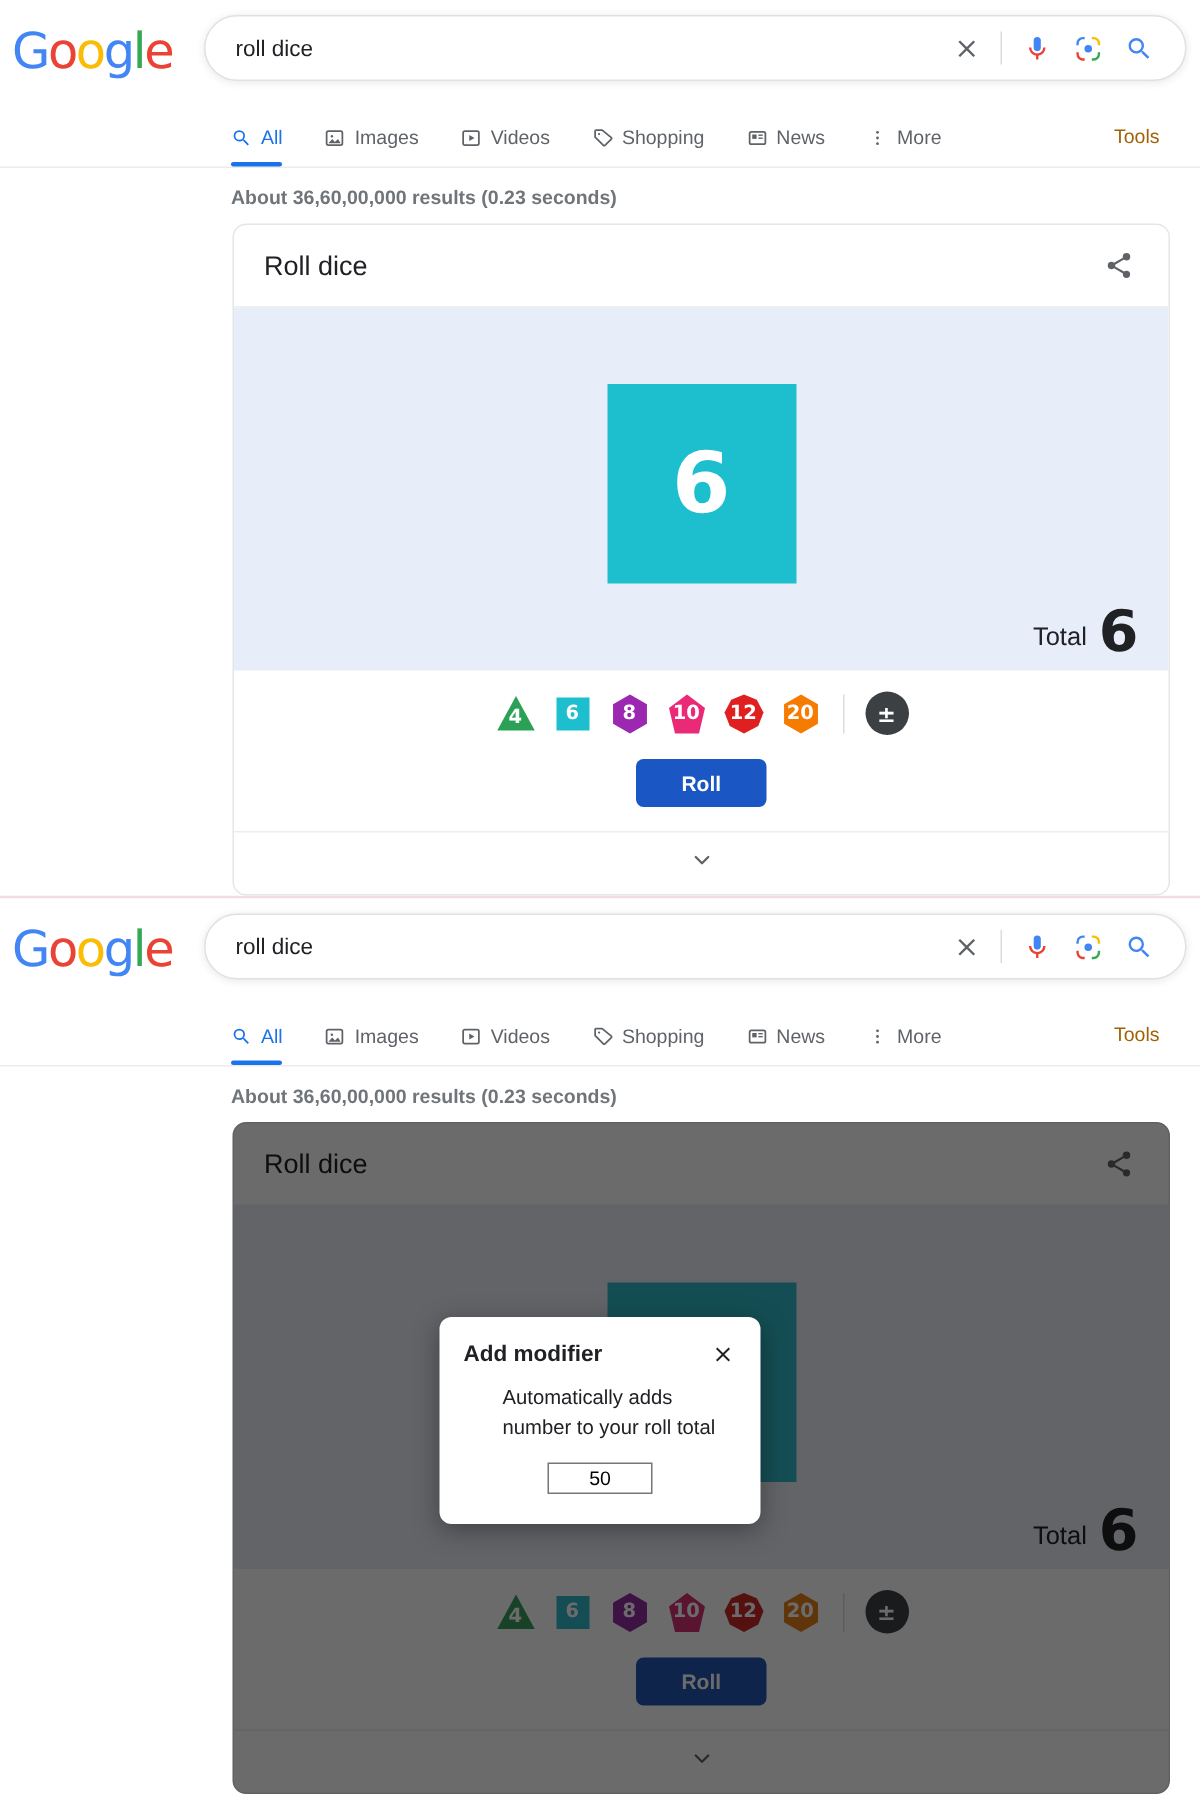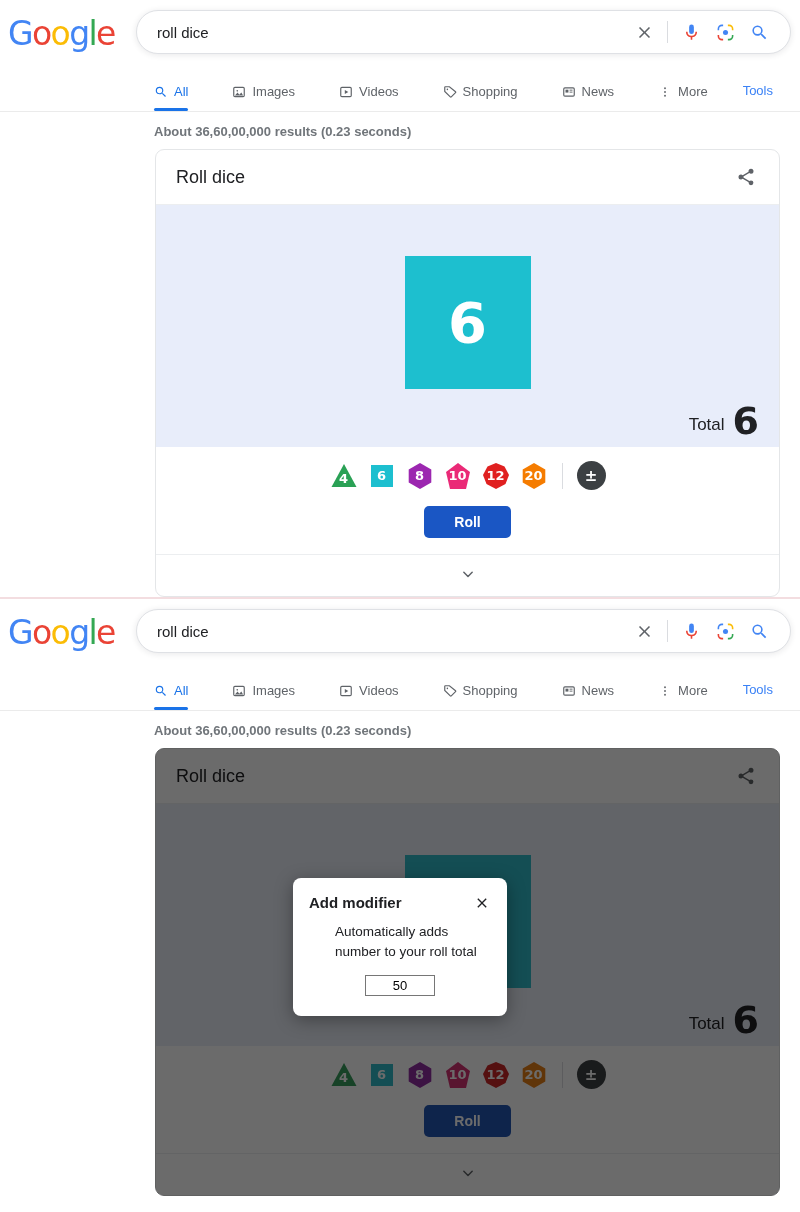--- a/index.html
+++ b/index.html
@@ -72,21 +72,21 @@
 
   
   .gnav {
     position: relative;
     height: 40px;
     padding-left: 154px;
     display: flex;
     align-items: flex-start;
     border-bottom: 1px solid #ebebeb;
   }
-  .tabs { display: flex; align-items: flex-end; gap: 16px; height: 39px; }
+  .tabs { display: flex; align-items: flex-end; gap: 0; height: 39px; }
   .tab {
     display: flex; align-items: center; gap: 6px;
     height: 39px;
     padding: 0 12px 0 0;
     margin-right: 16px;
     font-size: 13px;
     color: #5f6368;
     cursor: pointer;
     position: relative;
     white-space: nowrap;
@@ -100,21 +100,21 @@
     height: 3px;
     background: #1a73e8;
     border-radius: 2px;
   }
   .tab .ticon { display: inline-flex; width: 14px; height: 14px; align-items: center; justify-content: center; }
   .tools-btn {
     position: absolute;
     right: 27px;
     top: 11px;
     font-size: 13px;
-    color: #3b82f6;
+    color: #a16207;
     cursor: pointer;
   }
   .results-count {
     padding: 12px 0 10px 154px;
     font-size: 13px;
     color: #70757a;
     font-weight: bold;
   }
 
   

